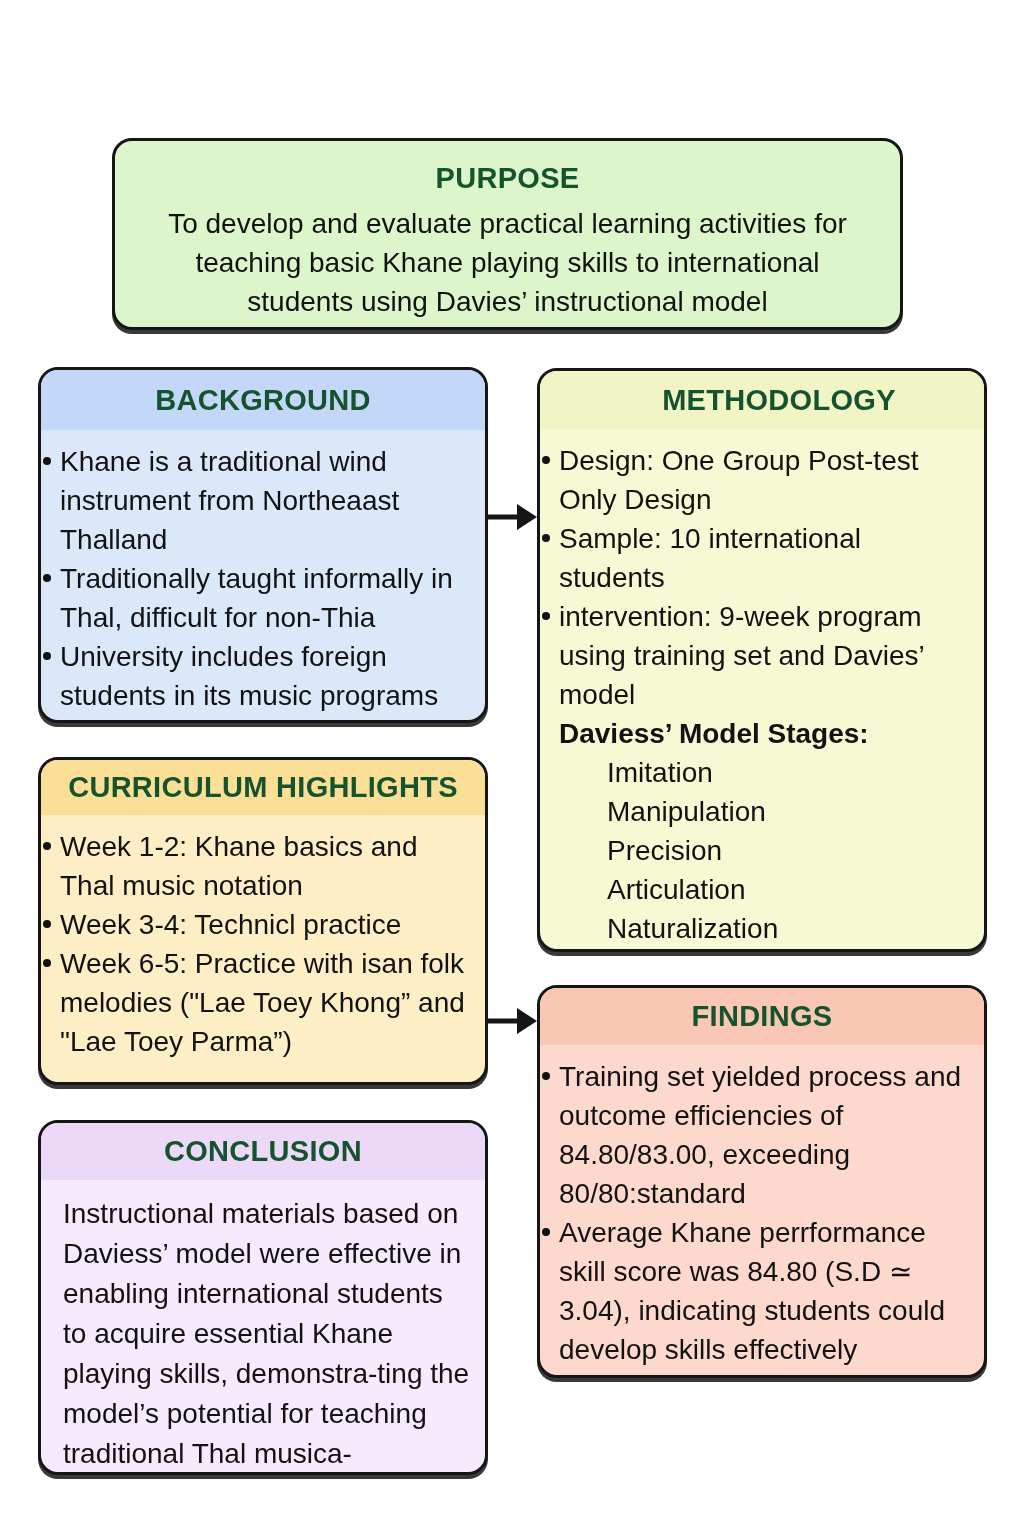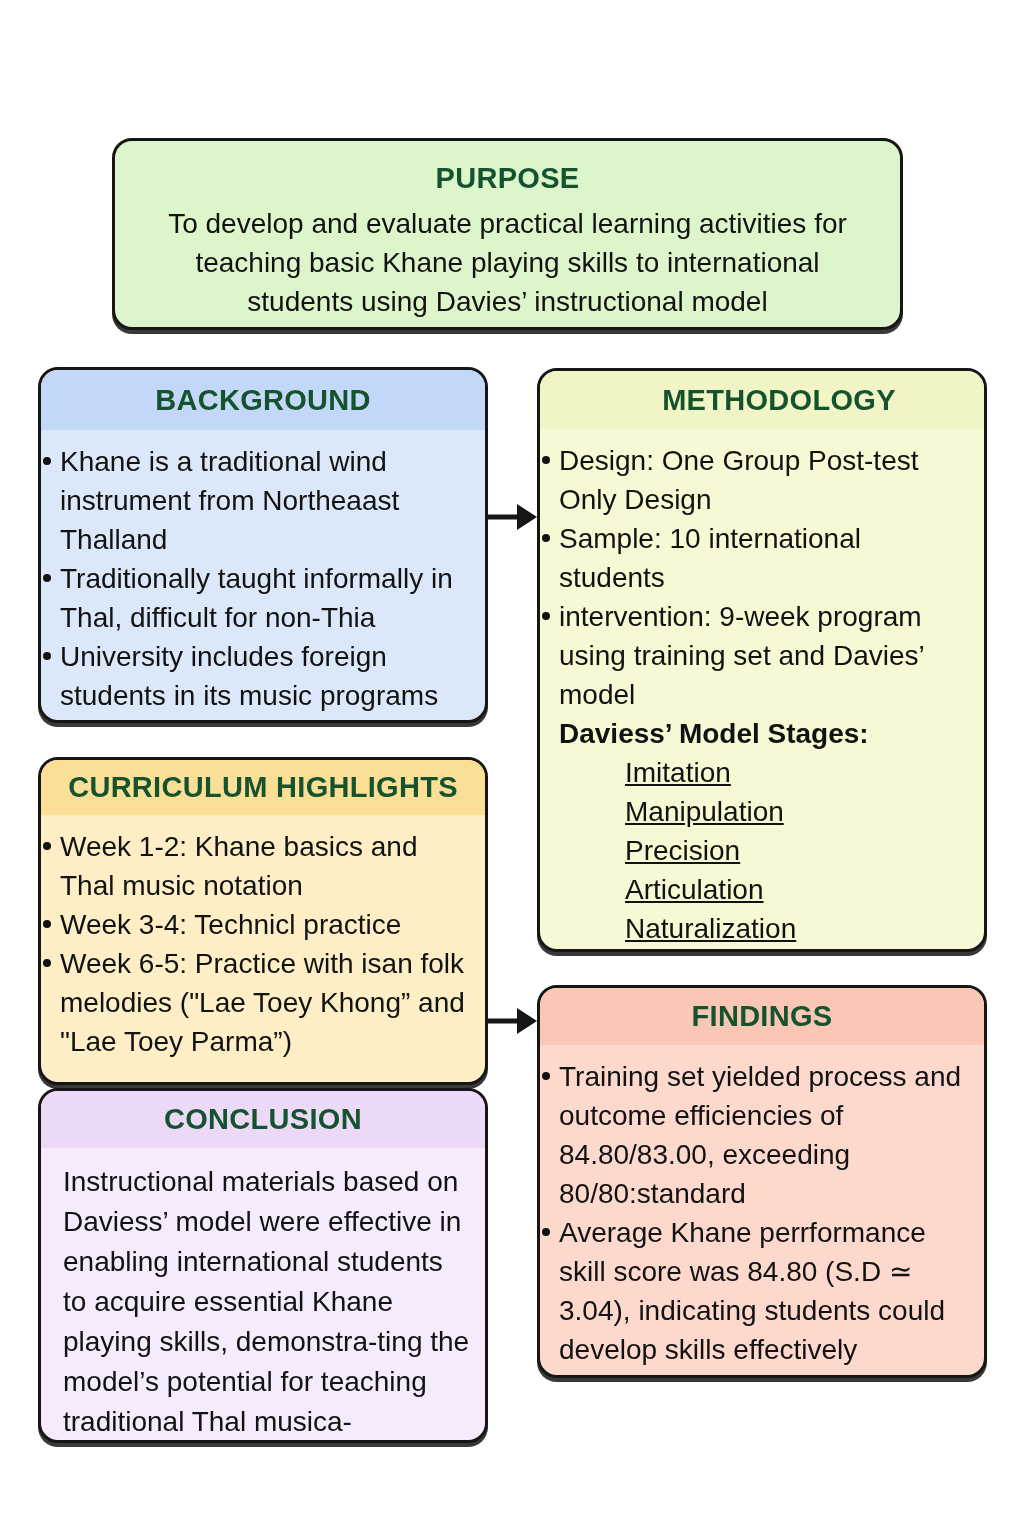--- a/index.html
+++ b/index.html
@@ -47,37 +47,37 @@
   
   .methodology { left: 537px; top: 368px; width: 450px; height: 584px; background: #f6f9d3; }
   .methodology .band { height: 58px; background: #f1f5c6; padding-left: 34px; }
   
   .curriculum { left: 38px; top: 757px; width: 450px; height: 328px; background: #fdeec6; }
   .curriculum .band { height: 55px; background: #fbdf96; }
   
   .findings { left: 537px; top: 985px; width: 450px; height: 393px; background: #fdd9cd; }
   .findings .band { height: 57px; background: #fbc7b5; }
   
-  .conclusion { left: 38px; top: 1088px; width: 450px; height: 355px; background: #f6ebfc; }
+  .conclusion { left: 38px; top: 1120px; width: 450px; height: 355px; background: #f6ebfc; }
   .conclusion .band { height: 57px; background: #ebd9f7; }
   .conclusion .body-text { margin: 14px 14px 0 22px; font-size: 28px; line-height: 40px; }
 
   .box-body { padding: 12px 10px 0 2px; font-size: 28px; line-height: 39px; }
   .bullet-row { display: flex; }
   .bullet-marker { flex: 0 0 17px; padding-top: 15px; }
   .bullet-marker::before {
     content: "";
     display: block;
     width: 8px; height: 8px;
     background: #121212;
     border-radius: 50%;
   }
   .bullet-text { flex: 1; }
   .stages-label { margin-left: 17px; font-weight: 700; }
-  .stage { margin-left: 83px; text-decoration: underline; }
+  .stage { margin-left: 65px; }
 
   .flow-arrow { position: absolute; }
 </style>
 </head>
 <body>
 
 <div class="canvas">
 
   <section class="box purpose">
     <h2>PURPOSE</h2>

